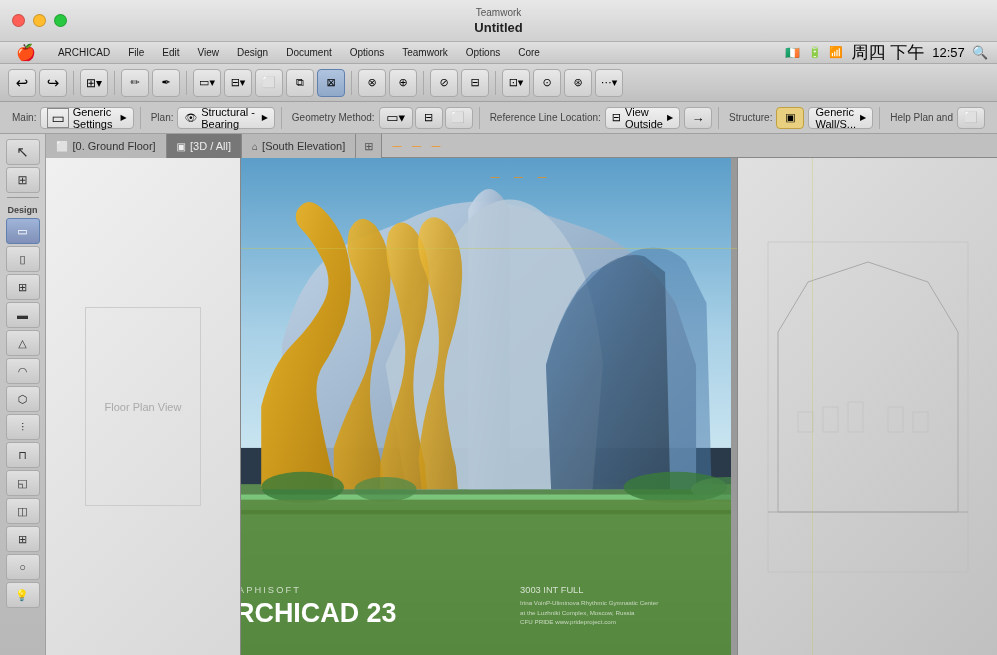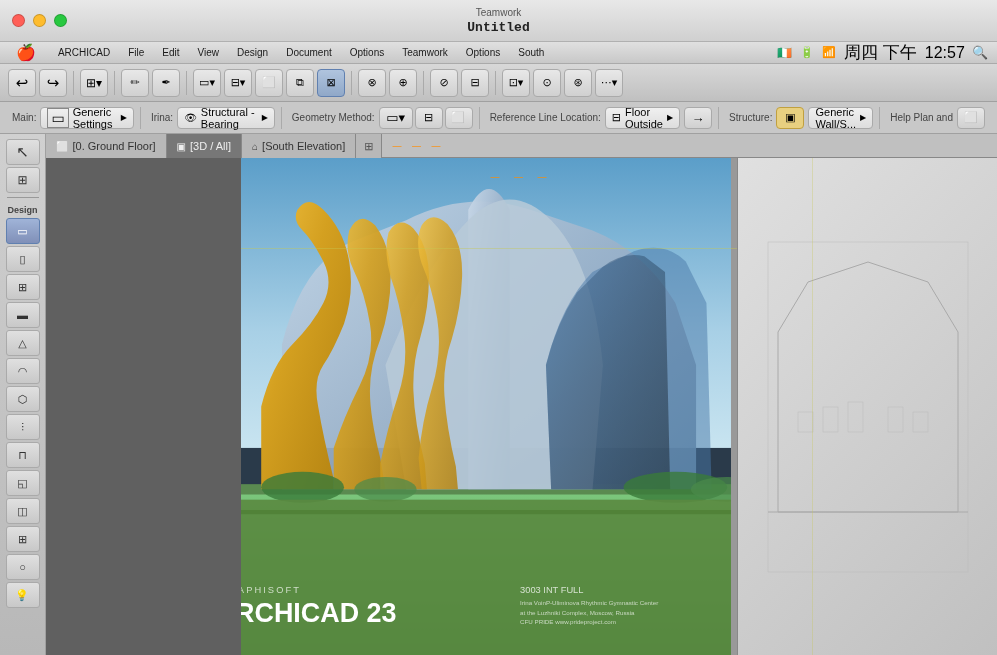--- a/index.html
+++ b/index.html
@@ -30,21 +30,21 @@
     .wc-close { background: #ff5f57; }
     .wc-min { background: #febc2e; }
     .wc-max { background: #28c840; }
     #window-title {
       display: flex; flex-direction: column; align-items: center;
     }
     #app-name {
       font-size: 10px; color: #555; font-weight: 500; margin-bottom: 2px;
     }
     #file-name {
-      font-size: 13px; color: #222; font-weight: 600; font-family: Liberation Mono, monospace;
+      font-size: 13px; color: #222; font-weight: 600;
     }
 
     
     #menubar {
       width: 100%; height: 22px;
       background: linear-gradient(to bottom, #e0e0e0, #c8c8c8);
       display: flex; align-items: center;
       border-bottom: 1px solid #aaa;
       padding: 0 8px;
       gap: 2px;
@@ -173,28 +173,28 @@
     <span class="menu-item apple-menu">🍎</span>
     <span class="menu-item">ARCHICAD</span>
     <span class="menu-item">File</span>
     <span class="menu-item">Edit</span>
     <span class="menu-item">View</span>
     <span class="menu-item">Design</span>
     <span class="menu-item">Document</span>
     <span class="menu-item">Options</span>
     <span class="menu-item">Teamwork</span>
     <span class="menu-item">Options</span>
-    <span class="menu-item">South</span>
+    <span class="menu-item">Core</span>
 
     <div style="margin-left:auto; display:flex; align-items:center; gap:8px; font-size:12px;">
       <span>🇮🇪</span>
       <span style="font-size:11px;">🔋</span>
       <span style="font-size:11px;">📶</span>
       <span style="font-size:17px;">周四 下午</span>
-      <span style="font-size:16px; font-weight:500;">12:57</span>
+      <span style="font-size:13px; font-weight:500;">12:57</span>
       <span style="font-size:13px; cursor:pointer;">🔍</span>
     </div>
   </div>
 
   <div id="toolbar" style="width:100%; height:38px; background:linear-gradient(to bottom,#d8d8d8,#c0c0c0); border-bottom:1px solid #a0a0a0; display:flex; align-items:center; padding:0 8px; gap:3px;">
     <div class="tool-btn" style="font-size:15px;">↩</div>
     <div class="tool-btn" style="font-size:15px;">↪</div>
     <div class="tool-separator"></div>
     <div class="tool-btn" style="font-size:12px;">⊞▾</div>
     <div class="tool-separator"></div>
@@ -222,40 +222,40 @@
   <div id="optionsbar" style="width:100%; height:32px; background:#c8c8c8; border-bottom:1px solid #a0a0a0; display:flex; align-items:center; padding:0 6px; gap:4px; font-size:10px;">
     <div class="opt-section">
       <span class="opt-label">Main:</span>
       <div class="opt-dropdown">
         <span style="font-size:14px; border:1px solid #888; padding:1px 3px;">▭</span>
         <span>Generic Settings</span>
         <span style="font-size:8px;">▶</span>
       </div>
     </div>
     <div class="opt-section">
-      <span class="opt-label">Irina:</span>
+      <span class="opt-label">Plan:</span>
       <div class="opt-dropdown">
         <span style="font-size:10px;">👁</span>
         <span>Structural - Bearing</span>
         <span style="font-size:8px;">▶</span>
       </div>
     </div>
     <div class="opt-section">
       <span class="opt-label">Geometry Method:</span>
       <div style="display:flex; gap:2px;">
         <div class="tool-btn" style="height:22px; width:34px; font-size:13px;">▭▾</div>
         <div class="tool-btn" style="height:22px; width:28px;">⊟</div>
         <div class="tool-btn" style="height:22px; width:28px;">⬜</div>
       </div>
     </div>
     <div class="opt-section">
       <span class="opt-label">Reference Line Location:</span>
       <div class="opt-dropdown">
         <span>⊟</span>
-        <span>Floor Outside</span>
+        <span>View Outside</span>
         <span style="font-size:8px;">▶</span>
       </div>
       <div class="tool-btn" style="height:22px; width:28px; font-size:13px;">→</div>
     </div>
     <div class="opt-section">
       <span class="opt-label">Structure:</span>
       <div class="tool-btn" style="height:22px; width:28px; background:#e8d080; border-color:#c0a040;">▣</div>
       <div class="opt-dropdown">
         <span>Generic Wall/S...</span>
         <span style="font-size:8px;">▶</span>
@@ -311,20 +311,27 @@
           <span>⊞</span>
         </div>
 
         <div style="flex:1; display:flex; align-items:center; padding-left:10px;">
           <span style="color:#ff8c00; font-size:9px; letter-spacing:4px;">— — —</span>
         </div>
       </div>
 
       <div id="viewport" style="flex:1; position:relative; overflow:hidden; background:#606060;">
 
+        <div style="position:absolute; left:0; top:0; width:195px; bottom:0; background:#e8e8e8; border-right:1px solid #888; overflow:hidden;">
+          <div style="width:100%; height:100%; background:linear-gradient(135deg, #f0f0f0, #d8d8d8); display:flex; align-items:center; justify-content:center;">
+            <span style="color:#aaa; font-size:11px;">Floor Plan View</span>
+          </div>
+
+          <div style="position:absolute; top:30%; left:20%; right:20%; bottom:30%; border:1px solid #ccc;"></div>
+        </div>
 
         <div style="position:absolute; left:195px; top:0; right:260px; bottom:0; overflow:hidden; background:#2a3a4a;">
 
           <div style="position:absolute; top:0; left:0; right:0; height:45%; background:linear-gradient(to bottom, #6baed6 0%, #9ecae1 50%, #c6dbef 100%);"></div>
 
           <div style="position:absolute; bottom:0; left:0; right:0; height:30%; background:linear-gradient(to bottom, #74c476 0%, #41ab5d 50%, #238b45 100%);"></div>
 
           <svg style="position:absolute; top:0; left:0; width:100%; height:100%;" viewBox="0 0 560 480" preserveAspectRatio="xMidYMid slice">
 
             <defs>

